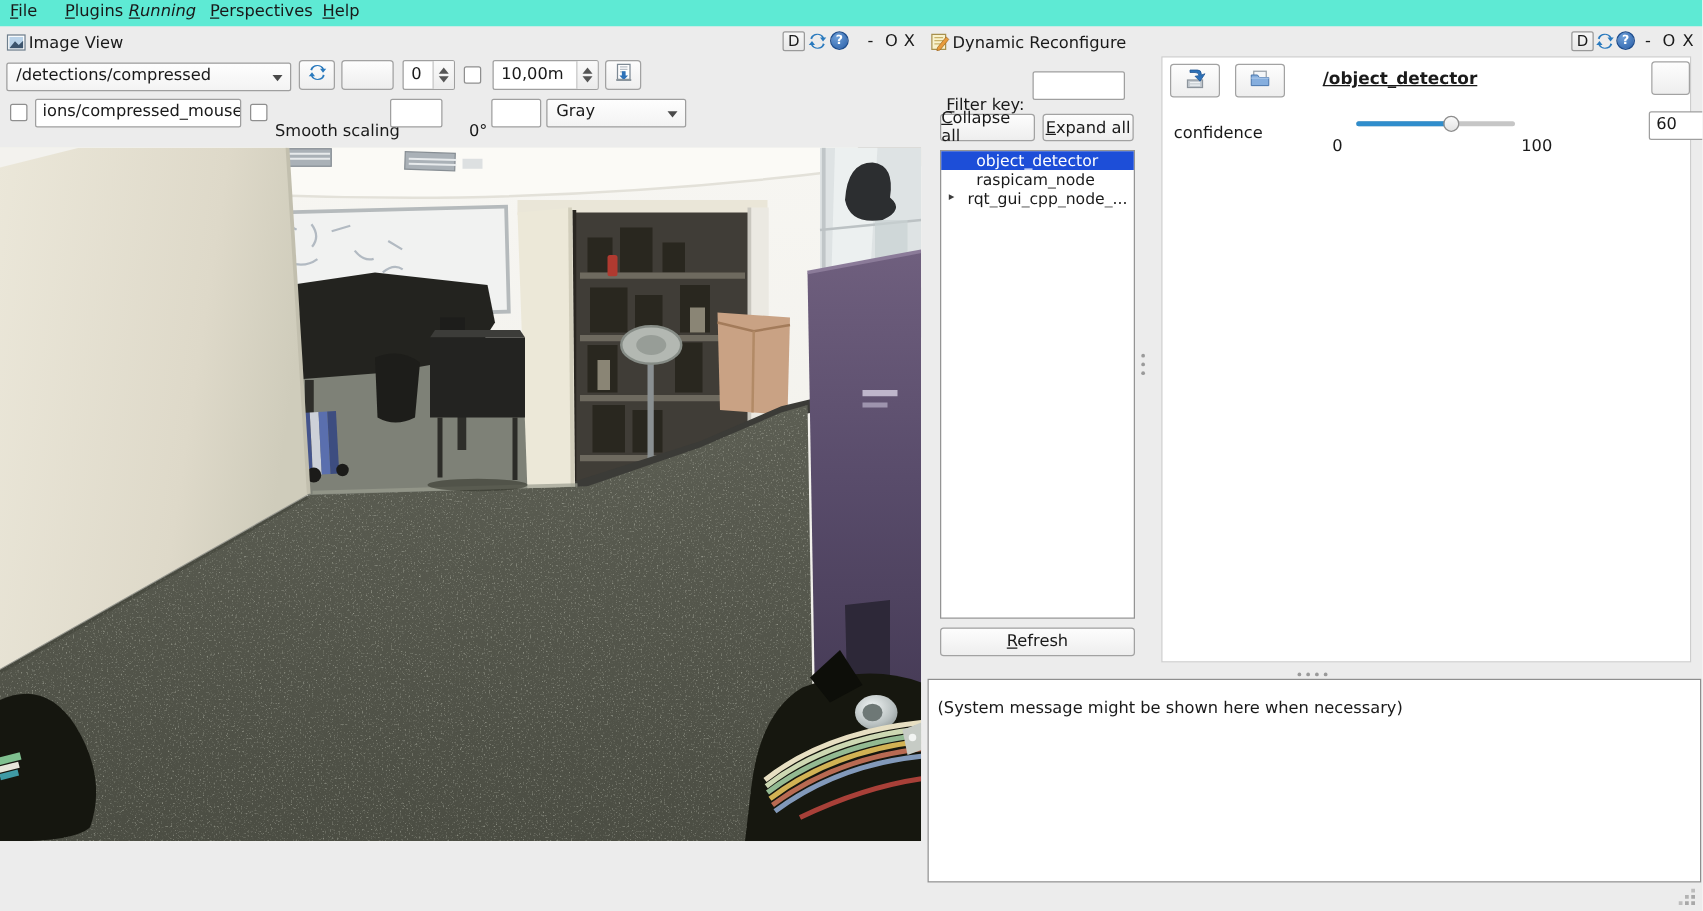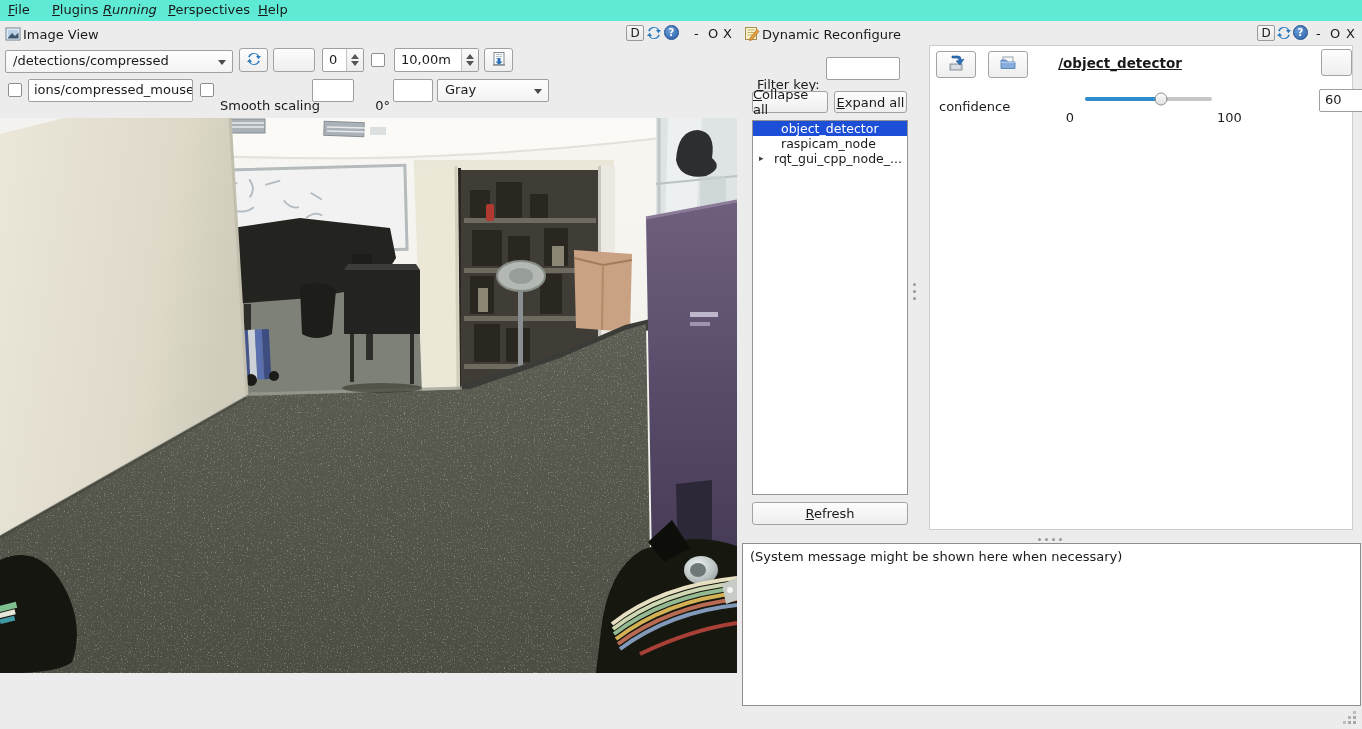--- a/index.html
+++ b/index.html
@@ -26,21 +26,21 @@
   .tree-item{height:15px;line-height:15px;padding-left:28px;position:relative;white-space:nowrap;overflow:hidden;}
   .tree-item.sel{background:#1d4ed8;color:#fff;}
   .expander{position:absolute;left:6px;top:0;font-size:9px;color:#3c3c3c;}
   .expander::before{content:"\25B8";}
   .ppanel{position:absolute;left:929px;top:45px;width:424px;height:485px;background:#fff;border:1px solid #cdcdcd;box-sizing:border-box;}
   .param-title{position:absolute;left:1020px;top:55px;width:200px;text-align:center;font-weight:bold;text-decoration:underline;font-size:13.5px;}
   .slider{position:absolute;left:1085px;top:90px;width:127px;height:18px;}
   .slider .track{position:absolute;left:0;right:0;top:7px;height:4px;background:#c6c6c6;border-radius:2px;}
   .slider .fill{position:absolute;left:0;top:7px;height:4px;background:#2f8dcc;border-radius:2px;}
   .slider .handle{position:absolute;top:50%;width:13px;height:13px;background:linear-gradient(#fafafa,#e3e3e3);border:1px solid #8d8d8d;border-radius:7px;transform:translate(-50%,-50%);box-sizing:border-box;}
-  .sysmsg{position:absolute;left:742px;top:543px;width:619px;height:163px;background:#fff;border:1px solid #8e8e8e;box-sizing:border-box;padding:5px 7px;font-size:13px;}
+  .sysmsg{position:absolute;left:742px;top:543px;width:619px;height:163px;background:#fff;border:1px solid #8e8e8e;box-sizing:border-box;padding:15px 7px;font-size:13px;}
   .vdots{position:absolute;left:913px;top:283px;width:4px;height:22px;}
   .vdots::before{content:"";position:absolute;left:0;top:0;width:3px;height:3px;border-radius:2px;background:#9a9a9a;box-shadow:0 7px 0 #9a9a9a,0 14px 0 #9a9a9a;}
   .hdots{position:absolute;left:1038px;top:538px;width:26px;height:4px;}
   .hdots::before{content:"";position:absolute;left:0;top:0;width:3px;height:3px;border-radius:2px;background:#9a9a9a;box-shadow:7px 0 0 #9a9a9a,14px 0 0 #9a9a9a,21px 0 0 #9a9a9a;}
   .grip{position:absolute;left:1342px;top:710px;width:14px;height:14px;}
   .grip::before{content:"";position:absolute;right:0;bottom:0;width:3px;height:3px;background:#a8a8a8;box-shadow:-5px 0 0 #a8a8a8,0 -5px 0 #a8a8a8,-10px 0 0 #bdbdbd,0 -10px 0 #bdbdbd,-5px -5px 0 #b3b3b3;}
   .camera{position:absolute;left:0;top:118px;width:737px;height:555px;overflow:hidden;background:#f3f2ee;}
   .helpicon{width:15px;height:15px;border-radius:8px;background:radial-gradient(circle at 35% 30%,#6d9fd8,#2a5fa8);border:1px solid #1d4c8c;color:#fff;font-size:10px;font-weight:bold;text-align:center;line-height:14px;box-sizing:border-box;}
   u{text-decoration:underline;}
 </style>

